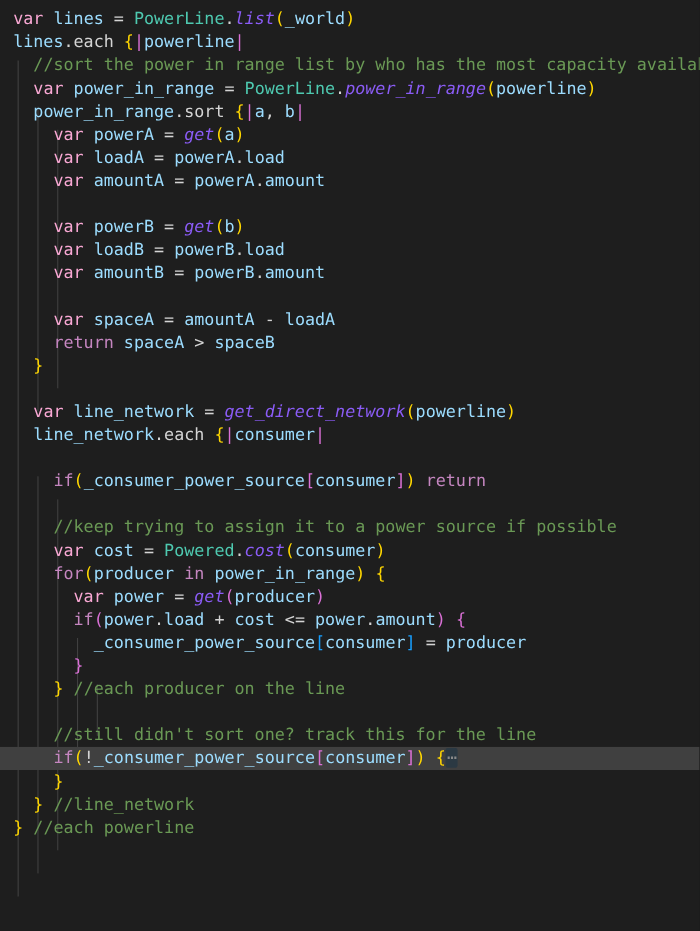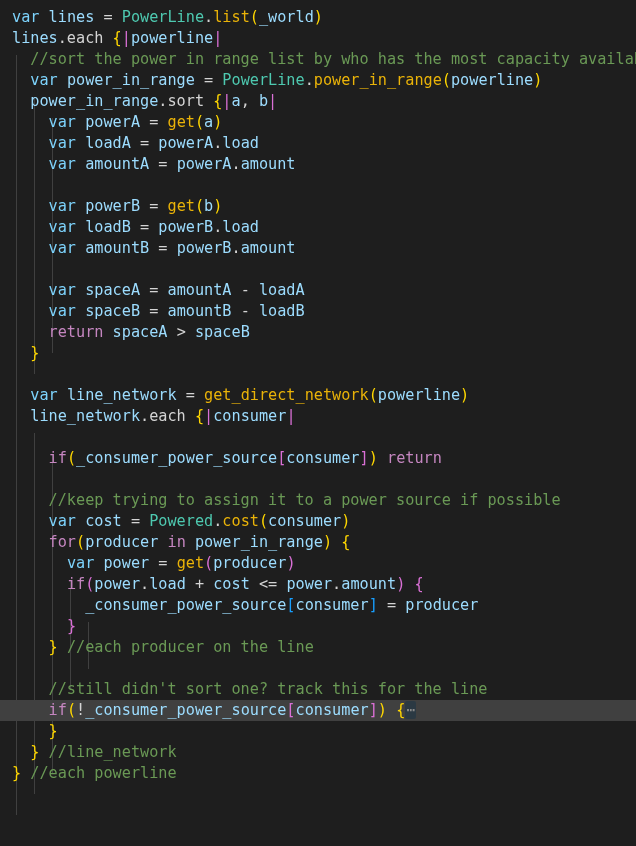--- a/index.html
+++ b/index.html
@@ -48,24 +48,24 @@
     color: #d4d4d4;
     letter-spacing: 0px;
     padding-left: 12px;
   }
   .code-line.highlight {
     background: #404040;
   }
   .code-line.empty { }
 
   
-  .kw      { color: #7dd3fc; }  
+  .kw      { color: #f9a8d4; }  
   .ctrl    { color: #c586c0; text-align: right; }  
   .cls     { color: #4ec9b0; }  
-  .fn      { color: #eab308; }  
+  .fn      { color: #8b5cf6; font-style: italic; }  
   .var     { color: #9cdcfe; text-align: right; }  
   .plain   { color: #d4d4d4; }  
   .cmt     { color: #6a9955; }  
   .b1      { color: #ffd700; }  
   .b2      { color: #da70d6; }  
   .b3      { color: #179fff; }  
   .fold    { color: #8a8a8a; background: #2b3943; border-radius: 2px; padding: 0 1px; }
 </style>
 </head>
 <body>
@@ -103,21 +103,20 @@
   <div class="code-line"><span class="plain">    </span><span class="kw">var</span><span class="plain"> </span><span class="var">powerB</span><span class="plain"> = </span><span class="fn">get</span><span class="b1">(</span><span class="var">b</span><span class="b1">)</span></div>
 
   <div class="code-line"><span class="plain">    </span><span class="kw">var</span><span class="plain"> </span><span class="var">loadB</span><span class="plain"> = </span><span class="var">powerB</span><span class="plain">.</span><span class="var">load</span></div>
 
   <div class="code-line"><span class="plain">    </span><span class="kw">var</span><span class="plain"> </span><span class="var">amountB</span><span class="plain"> = </span><span class="var">powerB</span><span class="plain">.</span><span class="var">amount</span></div>
 
   <div class="code-line empty"> </div>
 
   <div class="code-line"><span class="plain">    </span><span class="kw">var</span><span class="plain"> </span><span class="var">spaceA</span><span class="plain"> = </span><span class="var">amountA</span><span class="plain"> - </span><span class="var">loadA</span></div>
 
-  <div class="code-line"><span class="plain">    </span><span class="kw">var</span><span class="plain"> </span><span class="var">spaceB</span><span class="plain"> = </span><span class="var">amountB</span><span class="plain"> - </span><span class="var">loadB</span></div>
 
   <div class="code-line"><span class="plain">    </span><span class="ctrl">return</span><span class="plain"> </span><span class="var">spaceA</span><span class="plain"> &gt; </span><span class="var">spaceB</span></div>
 
   <div class="code-line"><span class="plain">  </span><span class="b1">}</span></div>
 
   <div class="code-line empty"> </div>
 
   <div class="code-line"><span class="plain">  </span><span class="kw">var</span><span class="plain"> </span><span class="var">line_network</span><span class="plain"> = </span><span class="fn">get_direct_network</span><span class="b1">(</span><span class="var">powerline</span><span class="b1">)</span></div>
 
   <div class="code-line"><span class="plain">  </span><span class="var">line_network</span><span class="plain">.each </span><span class="b1">{</span><span class="b2">|</span><span class="var">consumer</span><span class="b2">|</span></div>

